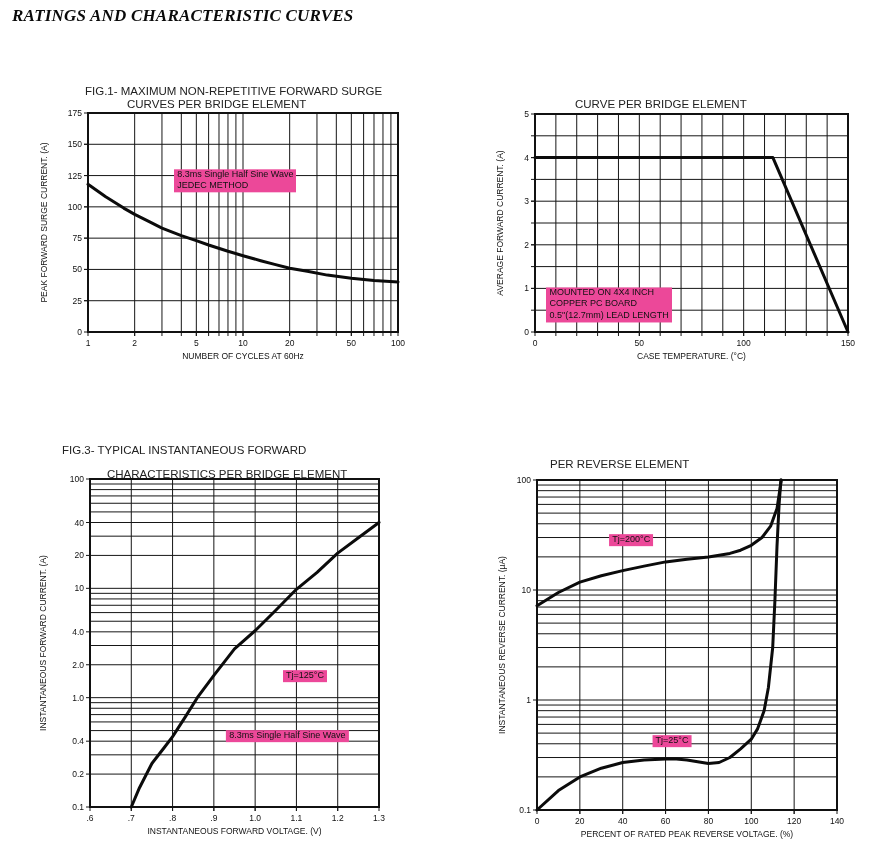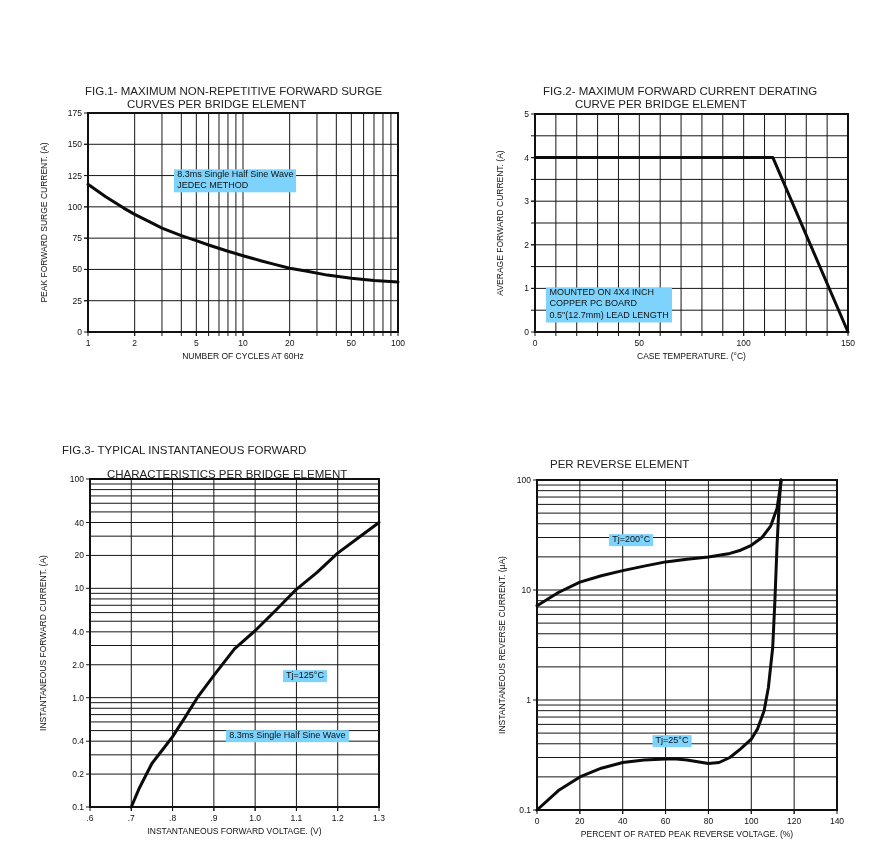--- a/index.html
+++ b/index.html
@@ -14,27 +14,28 @@
   .fig1{left:30px;top:84px;width:420px;height:300px}
   .fig2{left:450px;top:84px;width:420px;height:300px}
   .fig3{left:30px;top:440px;width:420px;height:418px}
   .fig4{left:450px;top:440px;width:420px;height:418px}
   .fig1 .t1{left:55px;top:1px}  .fig1 .t2{left:97px;top:14px}
   .fig2 .t1{left:93px;top:1px}  .fig2 .t2{left:125px;top:14px}
   .fig3 .t1{left:32px;top:4px}  .fig3 .t2{left:77px;top:28px}
   .fig4 .t1{left:57px;top:5px}  .fig4 .t2{left:100px;top:18px}
   svg.canvas{position:absolute;left:0;top:0}
   svg text{fill:#111;font-family:"Liberation Sans",sans-serif}
-  .ann{position:absolute;background:#7dd3fc;font-size:9px;line-height:1.3;
+  .ann{position:absolute;background:#ec4899;font-size:9px;line-height:1.3;
        padding:0 3px;white-space:pre;color:#111}
 </style>
 </head>
 <body>
 
 <div class="page">
+  <h1 class="heading">RATINGS AND CHARACTERISTIC CURVES</h1>
 
   <div class="chart fig1">
     <div class="t1">FIG.1- MAXIMUM NON-REPETITIVE FORWARD SURGE</div>
     <div class="t2">CURVES PER BRIDGE ELEMENT</div>
   <svg width="420" height="300" class="canvas">
         <g stroke="#161616" stroke-width="1">
           <line x1="104.6596493279171" y1="29" x2="104.6596493279171" y2="248"></line>
           <line x1="131.95379448154767" y1="29" x2="131.95379448154767" y2="248"></line>
           <line x1="151.3192986558342" y1="29" x2="151.3192986558342" y2="248"></line>
           <line x1="166.34035067208293" y1="29" x2="166.34035067208293" y2="248"></line>
@@ -120,21 +121,20 @@
         </g>
         <text x="213" y="275" font-size="8.5" text-anchor="middle">NUMBER OF CYCLES AT 60Hz</text>
         <text x="17" y="138.5" font-size="8.5" text-anchor="middle" transform="rotate(-90 17 138.5)">PEAK FORWARD SURGE CURRENT. (A)</text>
         <polyline points="58.0,100.3 75.7,112.8 93.7,124.1 104.7,130.4 119.7,137.9 132.0,144.1 151.3,151.6 166.3,156.6 178.6,161.0 198.0,167.3 213.0,171.7 230.7,176.7 244.6,180.4 259.7,184.2 277.3,187.3 297.3,191.1 321.3,194.2 344.0,196.4 368.0,197.9" fill="none" stroke="#0b0b0b" stroke-width="3" stroke-linejoin="round" stroke-linecap="round"></polyline>
       </svg>
       <div class="ann" style="left: 144.227px; top: 96.5771px; transform: translate(0px, -50%);">8.3ms Single Half Sine Wave
 JEDEC METHOD</div>
     </div>
 
   <div class="chart fig2">
-    <div class="t1">FIG.2- MAXIMUM FORWARD CURRENT DERATING</div>
     <div class="t2">CURVE PER BRIDGE ELEMENT</div>
   <svg width="420" height="300" class="canvas">
         <g stroke="#161616" stroke-width="1">
           <line x1="105.86666666666667" y1="30" x2="105.86666666666667" y2="248"></line>
           <line x1="126.73333333333333" y1="30" x2="126.73333333333333" y2="248"></line>
           <line x1="147.6" y1="30" x2="147.6" y2="248"></line>
           <line x1="168.46666666666667" y1="30" x2="168.46666666666667" y2="248"></line>
           <line x1="189.33333333333331" y1="30" x2="189.33333333333331" y2="248"></line>
           <line x1="210.2" y1="30" x2="210.2" y2="248"></line>
           <line x1="231.06666666666666" y1="30" x2="231.06666666666666" y2="248"></line>

